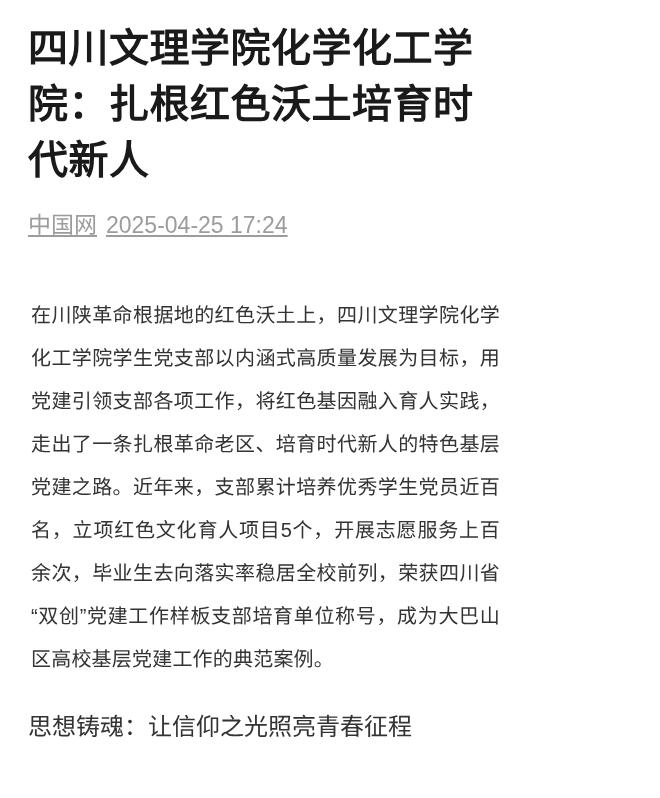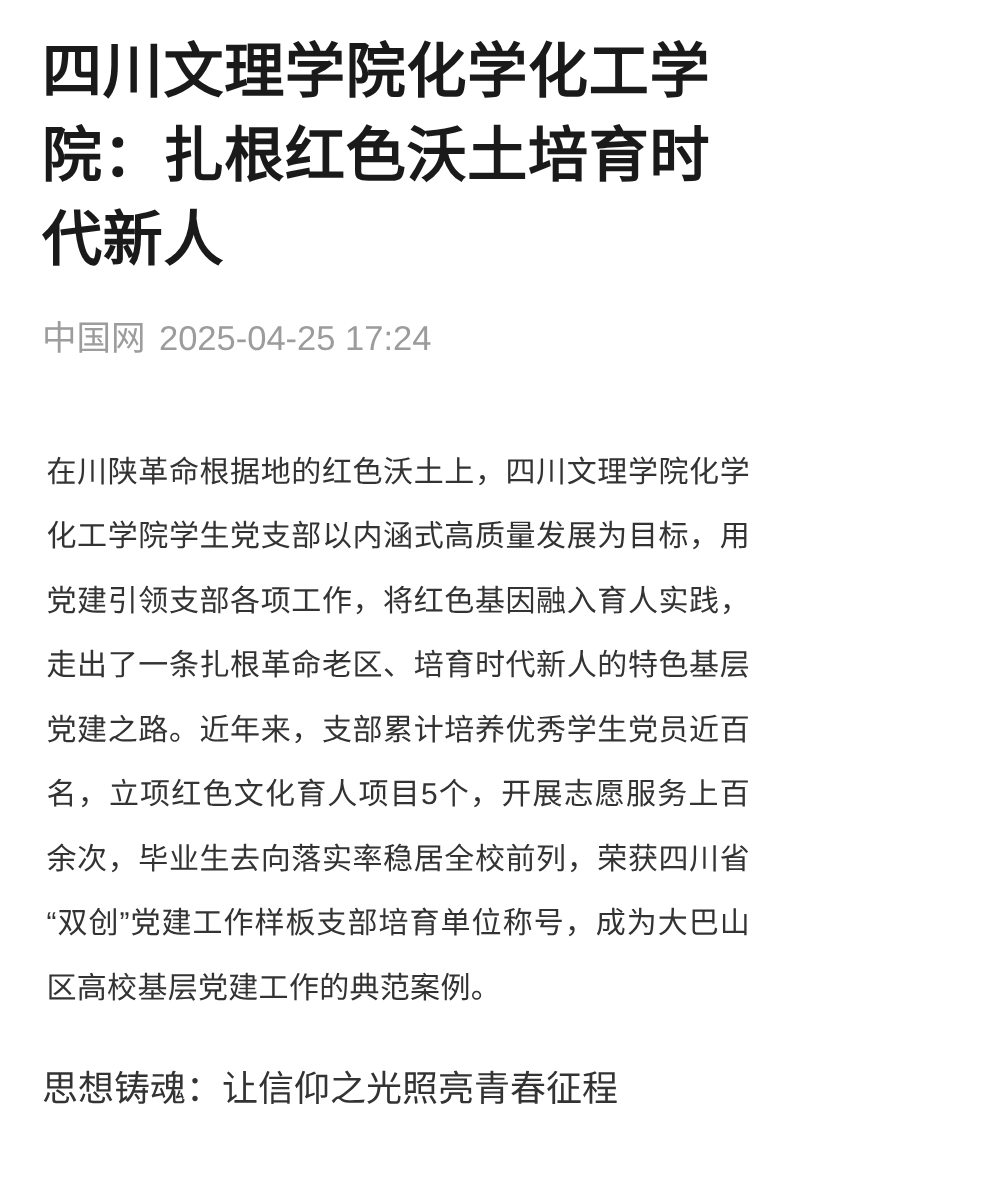--- a/index.html
+++ b/index.html
@@ -26,20 +26,21 @@
     font-weight: 700;
     color: #1a1a1a;
     letter-spacing: 0.5px;
   }
   .article-meta {
     margin-top: 22px;
     font-size: 23px;
     line-height: 30px;
     color: #9c9c9c;
     font-weight: 400;
+    text-decoration: underline;
   }
   .article-meta .meta-source {
     margin-right: 9px;
   }
   .body-paragraph {
     margin: 3px;
     font-size: 20px;
     line-height: 43px;
     color: #333333;
     text-align: justify;

